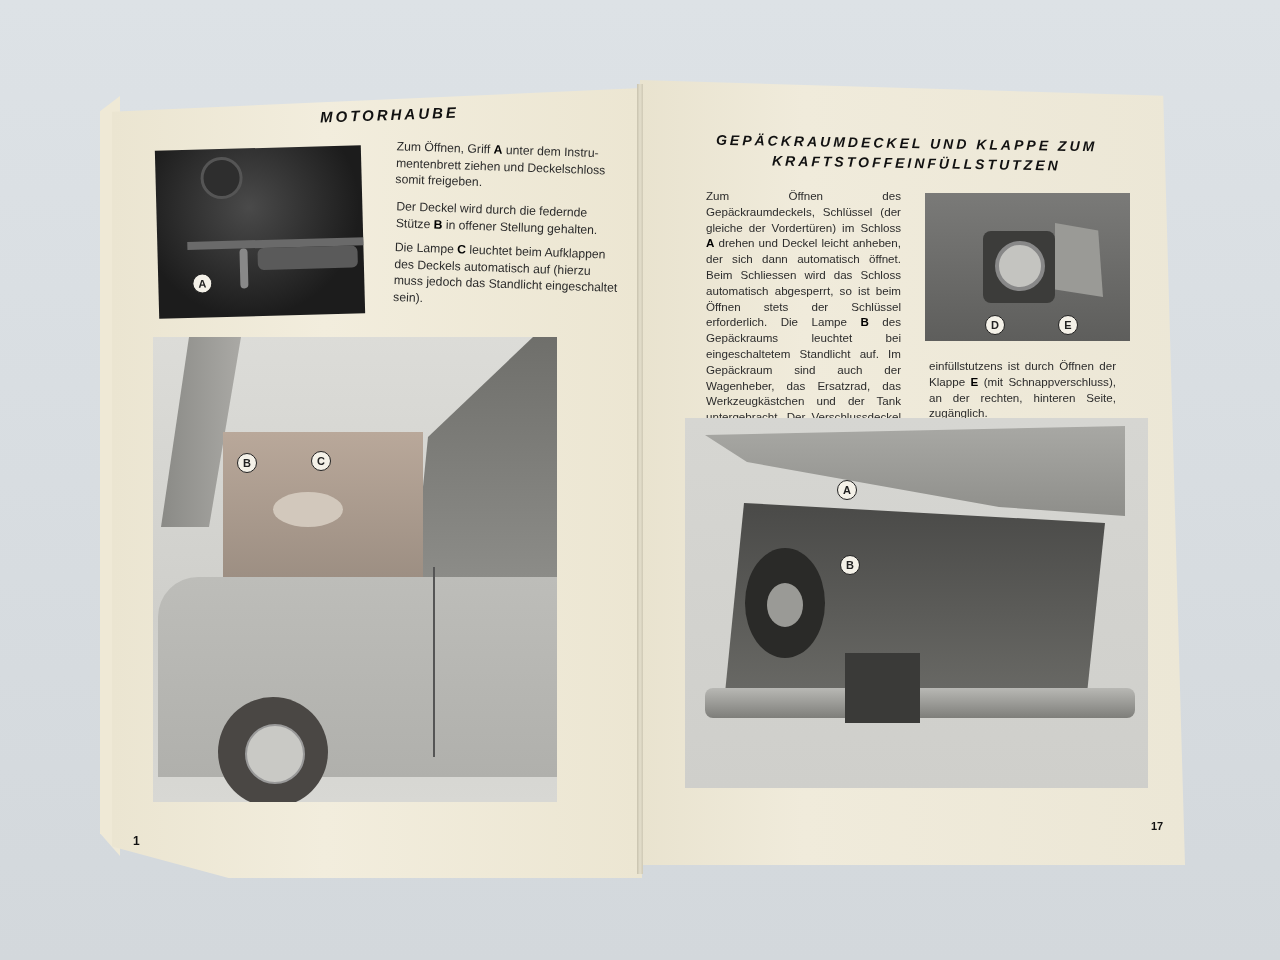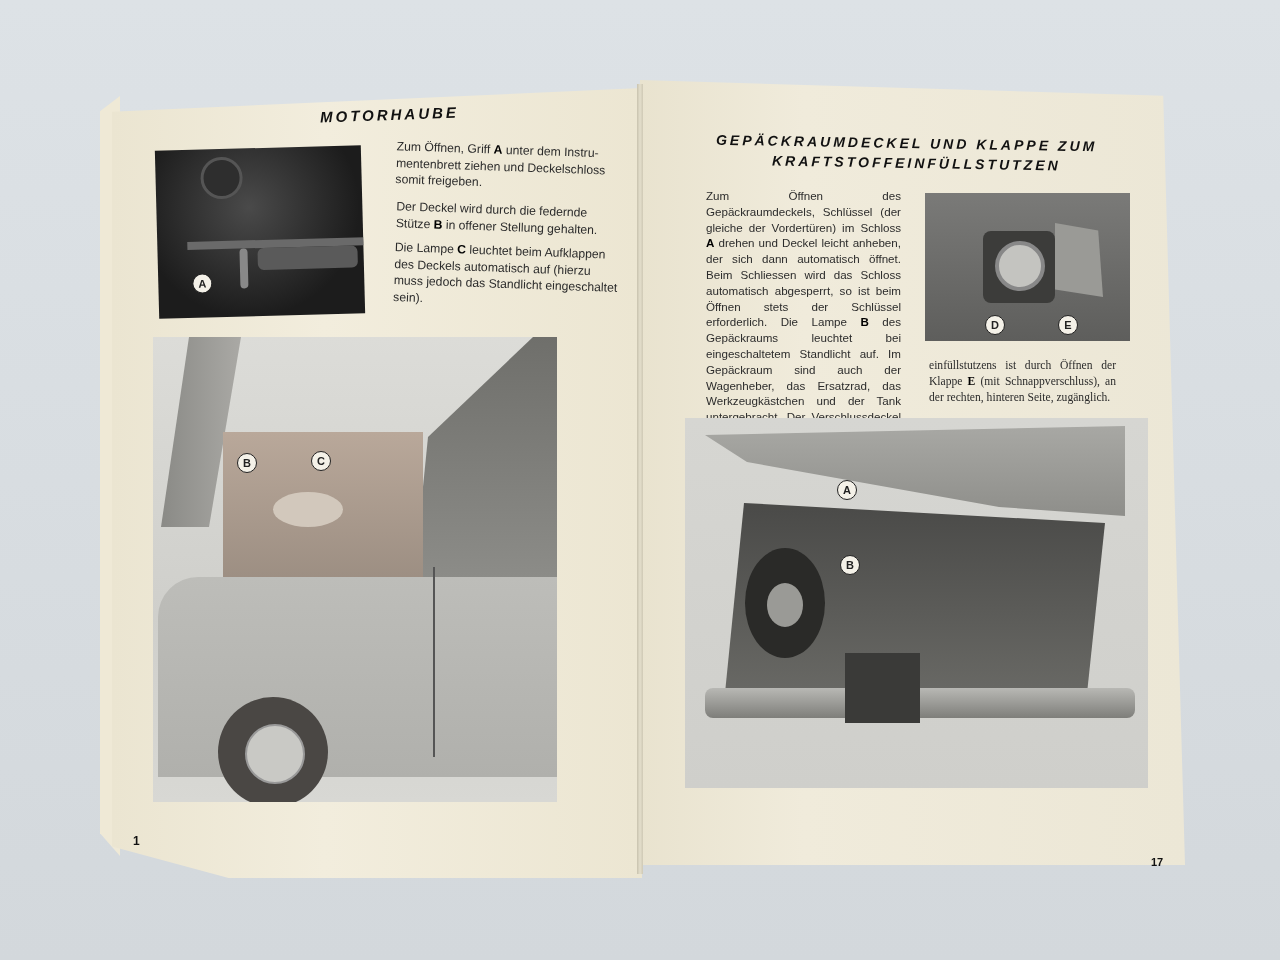--- a/index.html
+++ b/index.html
@@ -73,32 +73,32 @@
 </div>
 
 <div class="photo" style="left:925px;top:193px;width:205px;height:148px;background:linear-gradient(180deg,#7a7a78,#5e5e5c);">
   <div style="position:absolute;left:58px;top:38px;width:72px;height:72px;border-radius:8px;background:#3c3c3a;"></div>
   <div style="position:absolute;left:70px;top:48px;width:42px;height:42px;border-radius:50%;background:#c4c4c0;border:4px solid #888;"></div>
   <div style="position:absolute;left:130px;top:30px;width:48px;height:74px;background:#9a9a96;clip-path:polygon(0 0,90% 10%,100% 100%,0 90%);"></div>
   <div class="callout" style="left:60px;top:122px;">D</div>
   <div class="callout" style="left:133px;top:122px;">E</div>
 </div>
 
-<div class="txt" style="left:929px;top:358px;width:187px;font-size:11.6px;line-height:15.8px;text-align:justify;font-family:Liberation Serif, serif;">
+<div class="txt" style="left:929px;top:358px;width:187px;font-size:11.6px;line-height:15.8px;text-align:justify;">
   <span>einfüllstutzens ist durch Öffnen der Klappe </span><b>E</b><span> (mit Schnappverschluss), an der rechten, hinteren Seite, zugänglich.</span>
 </div>
 
 <div class="photo" style="left:685px;top:418px;width:463px;height:370px;background:linear-gradient(180deg,#d6d6d2,#cfcfcb);">
 
   <div style="position:absolute;left:20px;top:8px;width:420px;height:90px;background:linear-gradient(180deg,#a8a8a4,#8e8e8a);clip-path:polygon(0 10%,100% 0,100% 100%,70% 90%,10% 40%);"></div>
 
   <div style="position:absolute;left:40px;top:85px;width:380px;height:200px;background:linear-gradient(180deg,#4a4a48,#6a6a66);clip-path:polygon(5% 0,100% 10%,95% 100%,0 95%);"></div>
 
   <div style="position:absolute;left:60px;top:130px;width:80px;height:110px;border-radius:50%;background:#2a2a28;"></div>
   <div style="position:absolute;left:82px;top:165px;width:36px;height:44px;border-radius:50%;background:#9a9a96;"></div>
 
   <div style="position:absolute;left:20px;top:270px;width:430px;height:30px;background:linear-gradient(180deg,#b8b8b4,#7e7e7a);border-radius:8px;"></div>
   <div style="position:absolute;left:160px;top:235px;width:75px;height:70px;background:#3a3a38;"></div>
   <div class="callout" style="left:152px;top:62px;">A</div>
   <div class="callout" style="left:155px;top:137px;">B</div>
 </div>
 
-<div class="num" style="left:1151px;top:820px;font-size:11px;margin-top:36px;">17</div>
+<div class="num" style="left:1151px;top:820px;font-size:11px;">17</div>
 
 </body></html>

